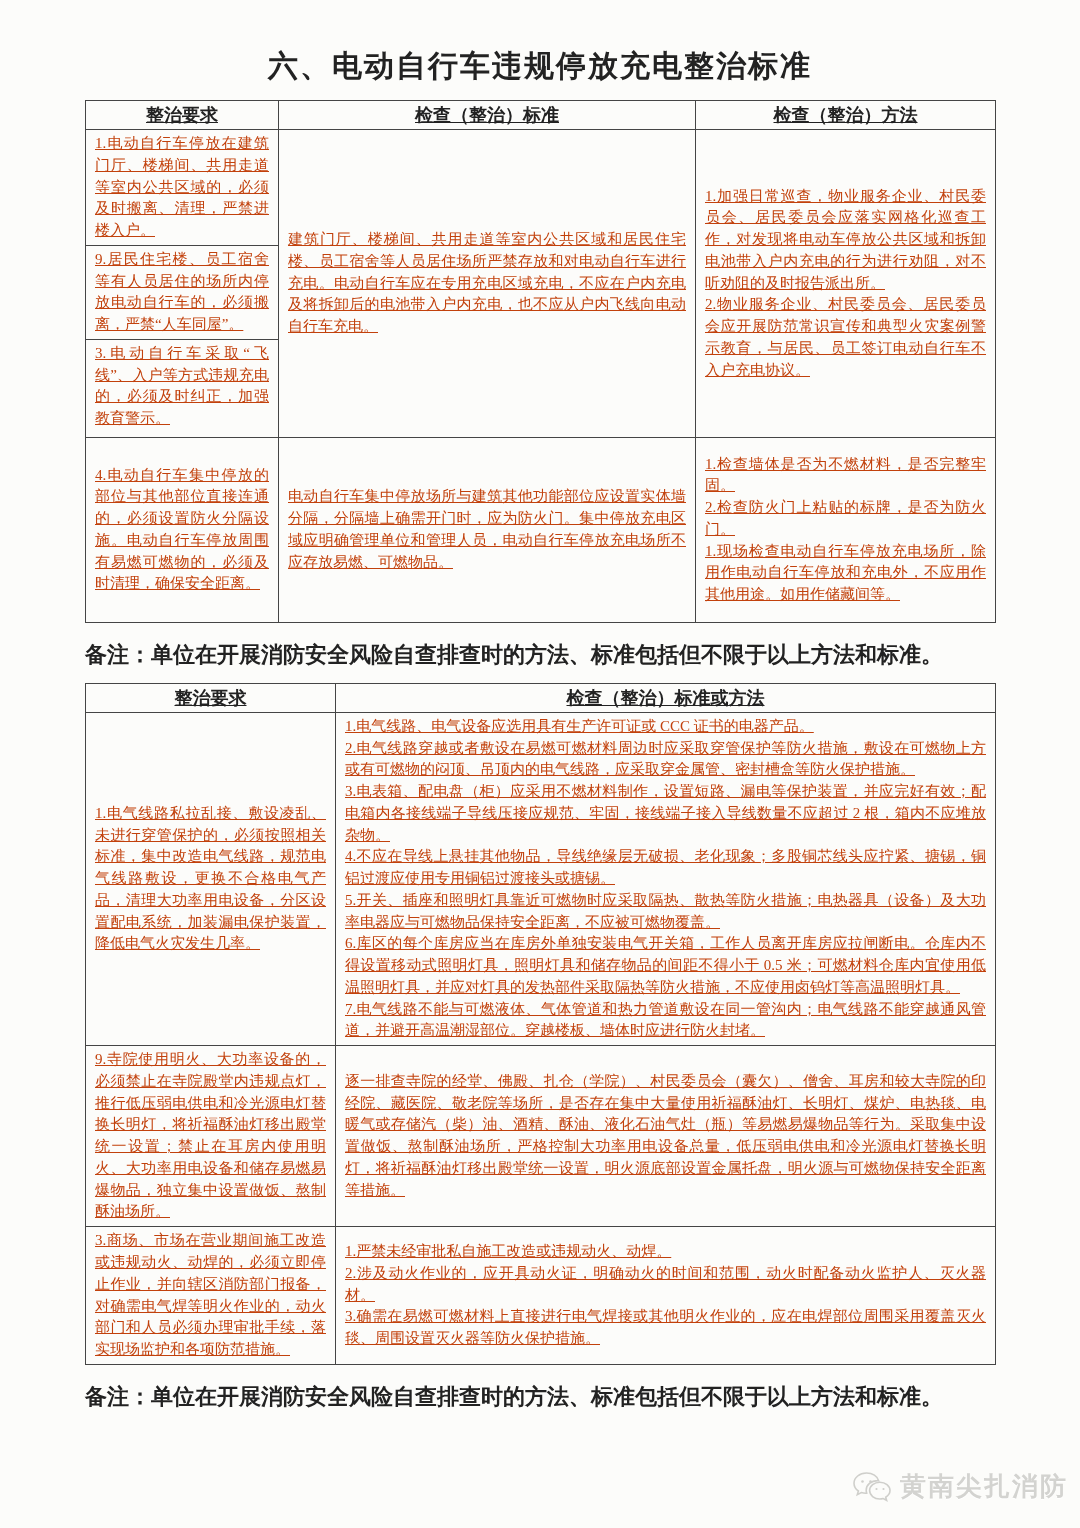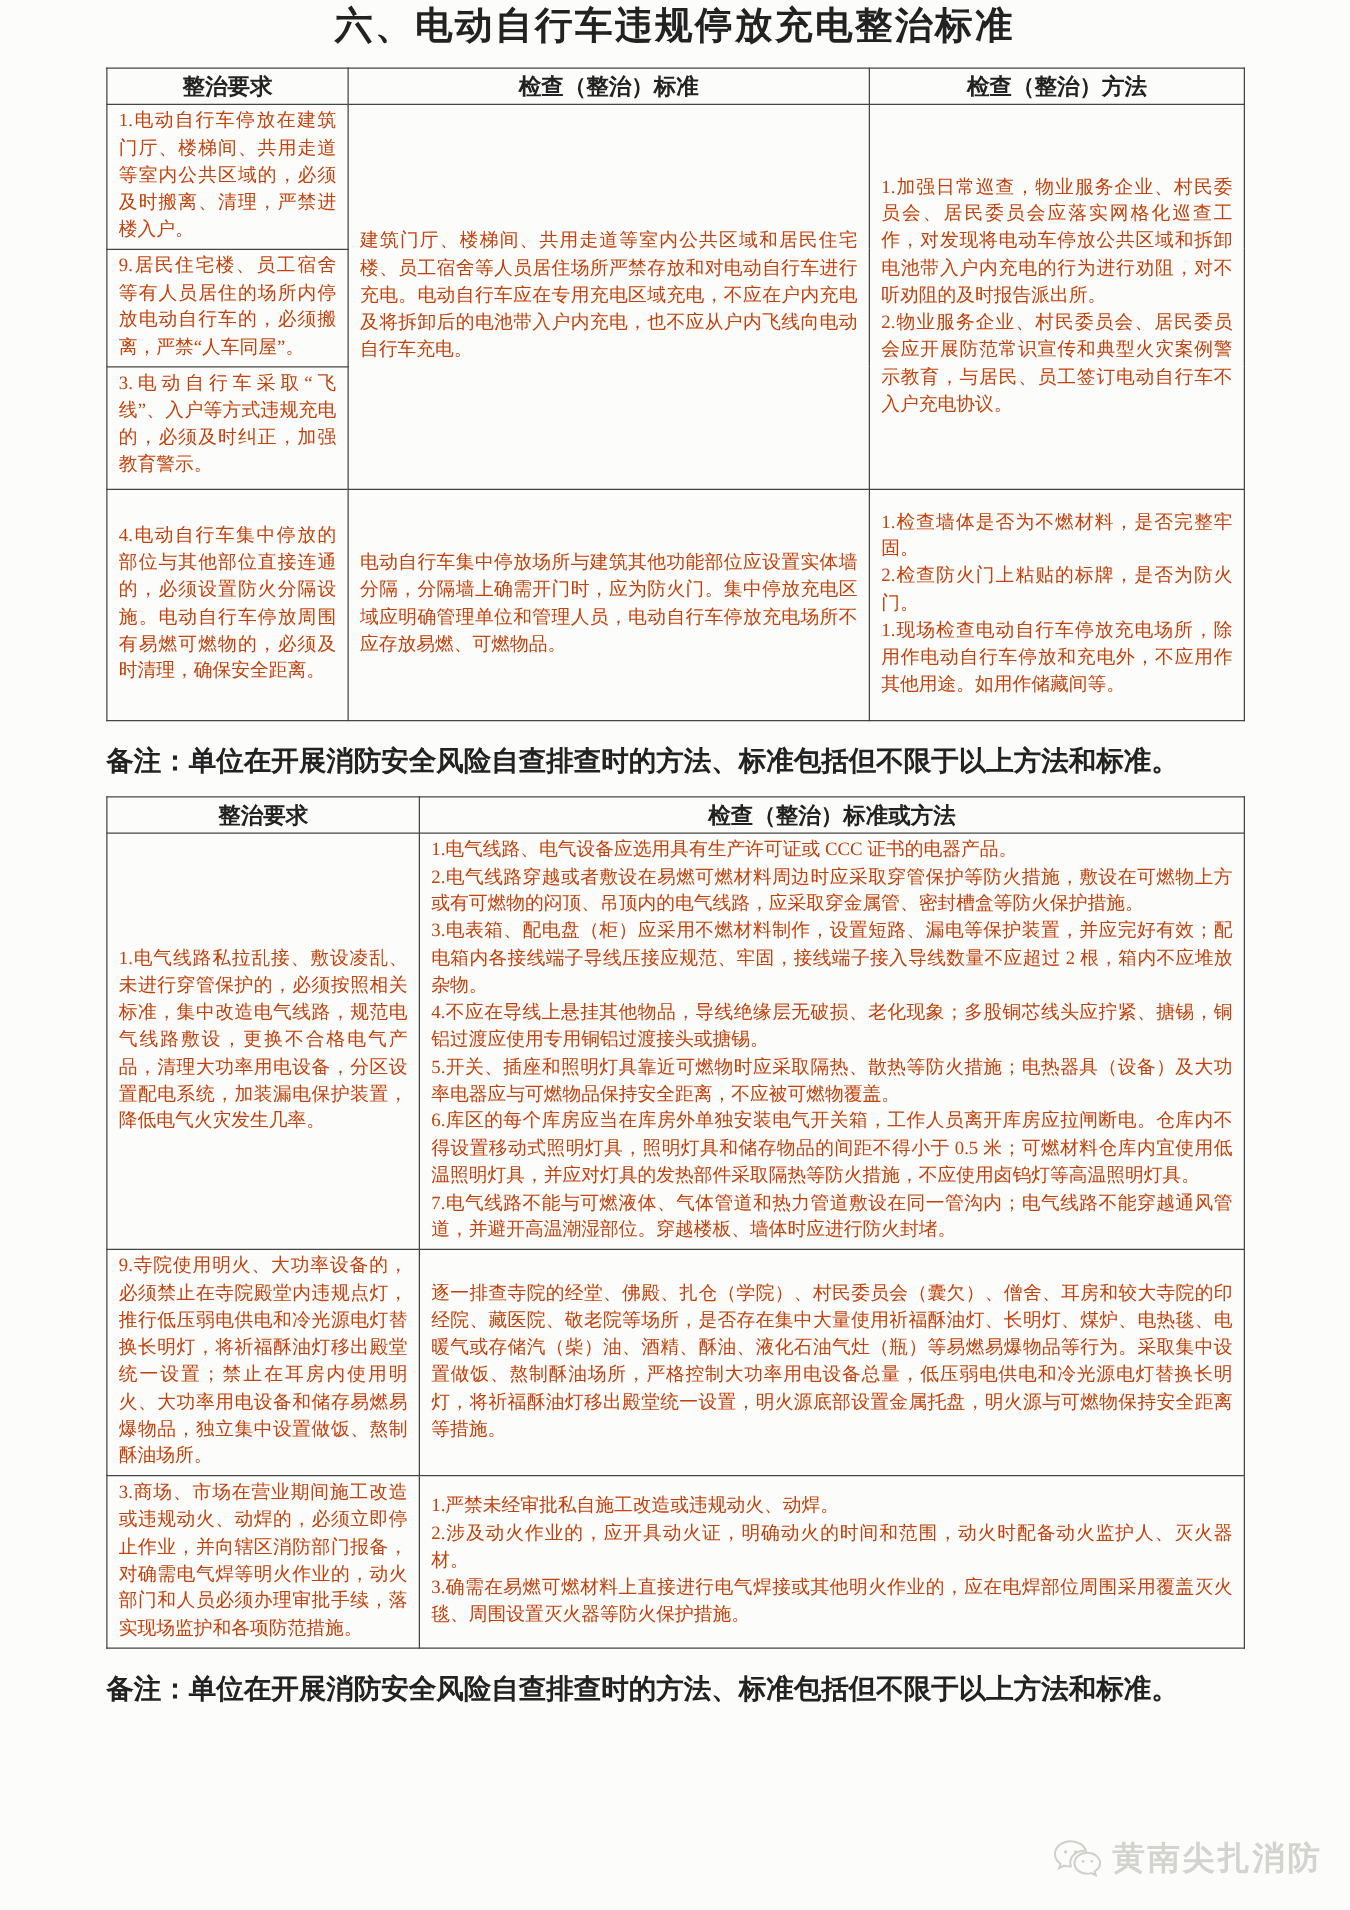--- a/index.html
+++ b/index.html
@@ -8,38 +8,40 @@
     background: #fcfcfa;
     font-family: "Liberation Serif", serif;
     color: #333;
     position: relative;
     overflow: hidden;
   }
   .page { position: relative; width: 1080px; height: 1528px; }
 
   .doc-title {
     margin: 0;
+    padding-top: 46px;
     text-align: center;
     font-size: 30px;
     font-weight: bold;
     letter-spacing: 2px;
     color: #222;
     font-family: "Liberation Sans", sans-serif;
   }
   .doc-title.second { padding-top: 44px; }
 
   table.std-table {
     border-collapse: collapse;
     table-layout: fixed;
     margin: 13px 0 0 85px;
     background: transparent;
   }
   table.std-table th, table.std-table td {
     border: 1.6px solid #454545;
     box-sizing: border-box;
+    text-decoration: underline;
   }
   table.std-table th {
     font-size: 18px;
     font-weight: bold;
     text-align: center;
     height: 27px;
     padding: 2px 4px;
     color: #222;
     font-family: "Liberation Sans", sans-serif;
   }
@@ -58,21 +60,21 @@
     margin: 17px 0 0 85px;
     width: 910px;
     font-size: 22px;
     font-weight: bold;
     color: #222;
     font-family: "Liberation Sans", sans-serif;
   }
 
   .watermark {
     position: absolute;
-    right: 22px;
+    right: 12px;
     bottom: 24px;
     display: flex;
     align-items: center;
     gap: 8px;
     color: #d3d3d0;
     user-select: none;
   }
   .watermark .wm-text {
     font-size: 26px;
     font-weight: bold;

